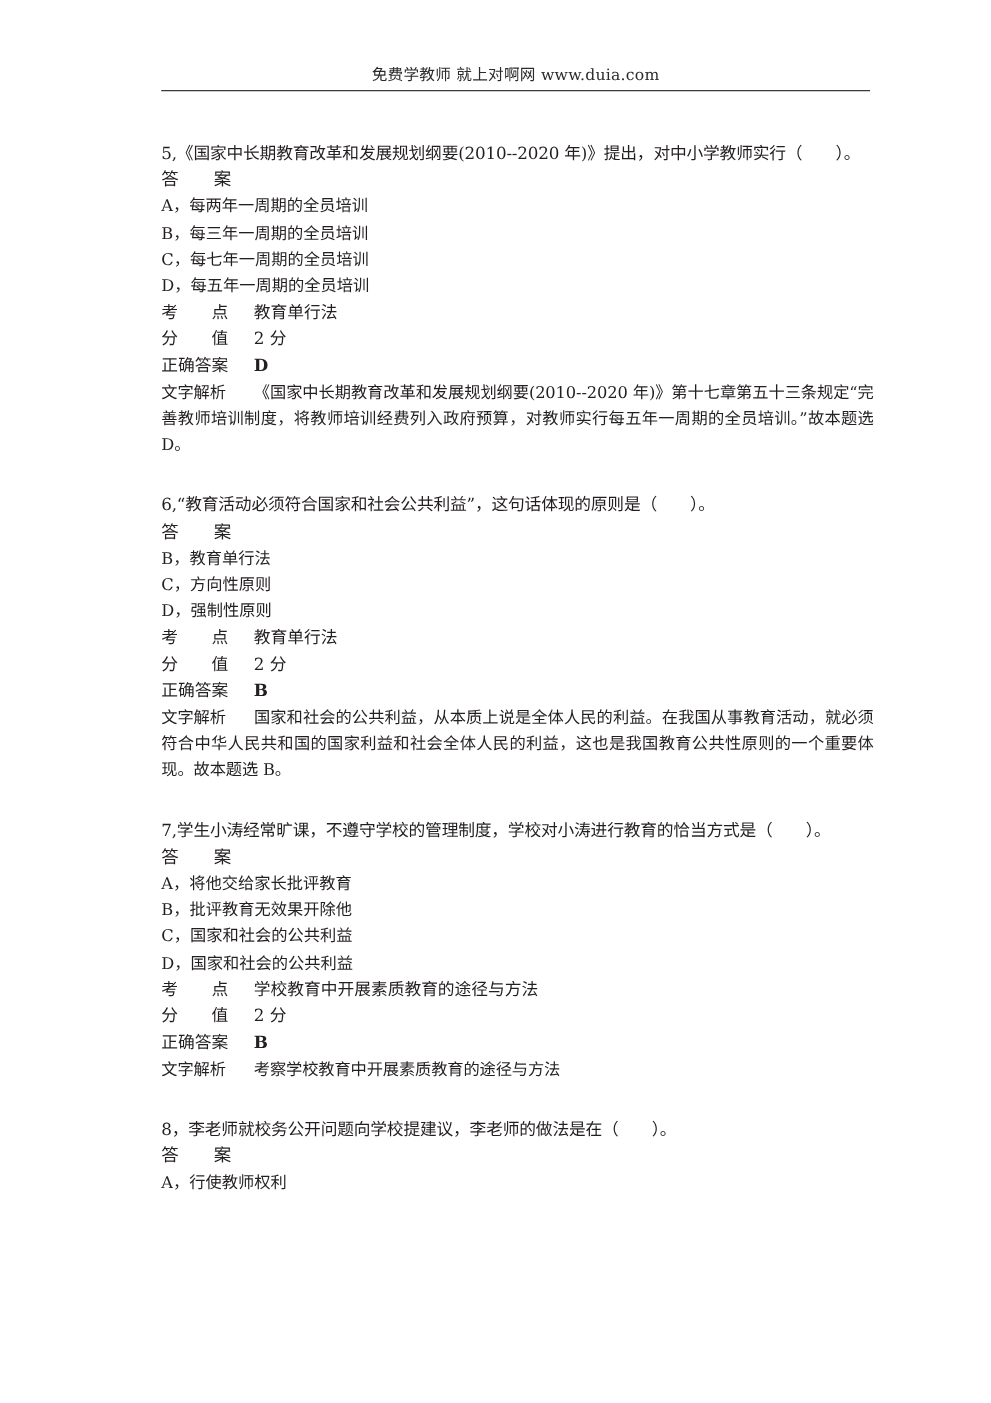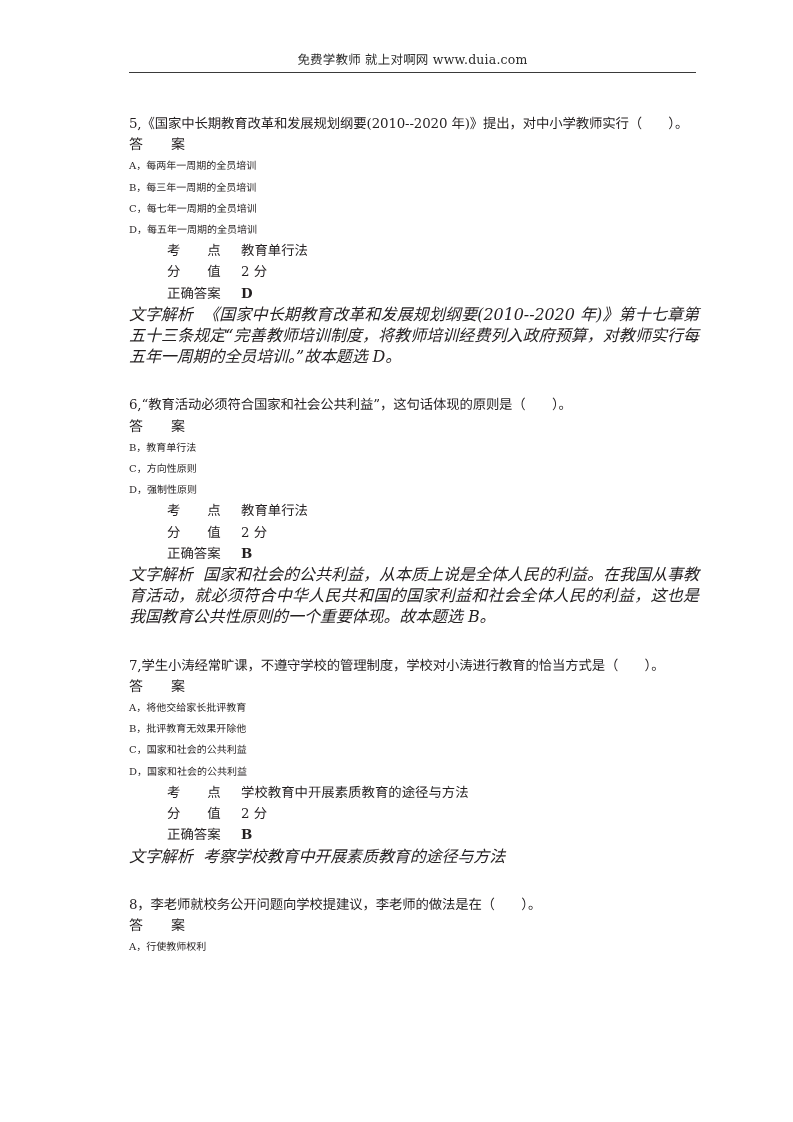--- a/index.html
+++ b/index.html
@@ -65,49 +65,47 @@
     letter-spacing: -0.15px;
     white-space: nowrap;
   }
 
   .answer-head {
     font-size: 14px;
     line-height: 21.2px;
   }
 
   .option {
-    font-size: 10px;
+    font-size: 13px;
     line-height: 21.2px;
     white-space: nowrap;
   }
 
   .meta {
     font-size: 13.4px;
     line-height: 21.2px;
     white-space: nowrap;
   }
   .meta .lbl {
     display: inline-block;
     width: 74px;
-    margin-left: 38px;
   }
   .meta .val {
     display: inline-block;
   }
   .meta .val.bold {
     font-weight: bold;
   }
 
   .explain {
-    font-size: 16px;
+    font-size: 13px;
     line-height: 21.2px;
     text-align: justify;
     text-justify: inter-ideograph;
     letter-spacing: -0.1px;
-    font-style: italic;
   }
   .explain .lbl {
     display: inline-block;
     width: 74px;
   }
 
   
   .content, .header-area {
     -webkit-font-smoothing: antialiased;
   }

